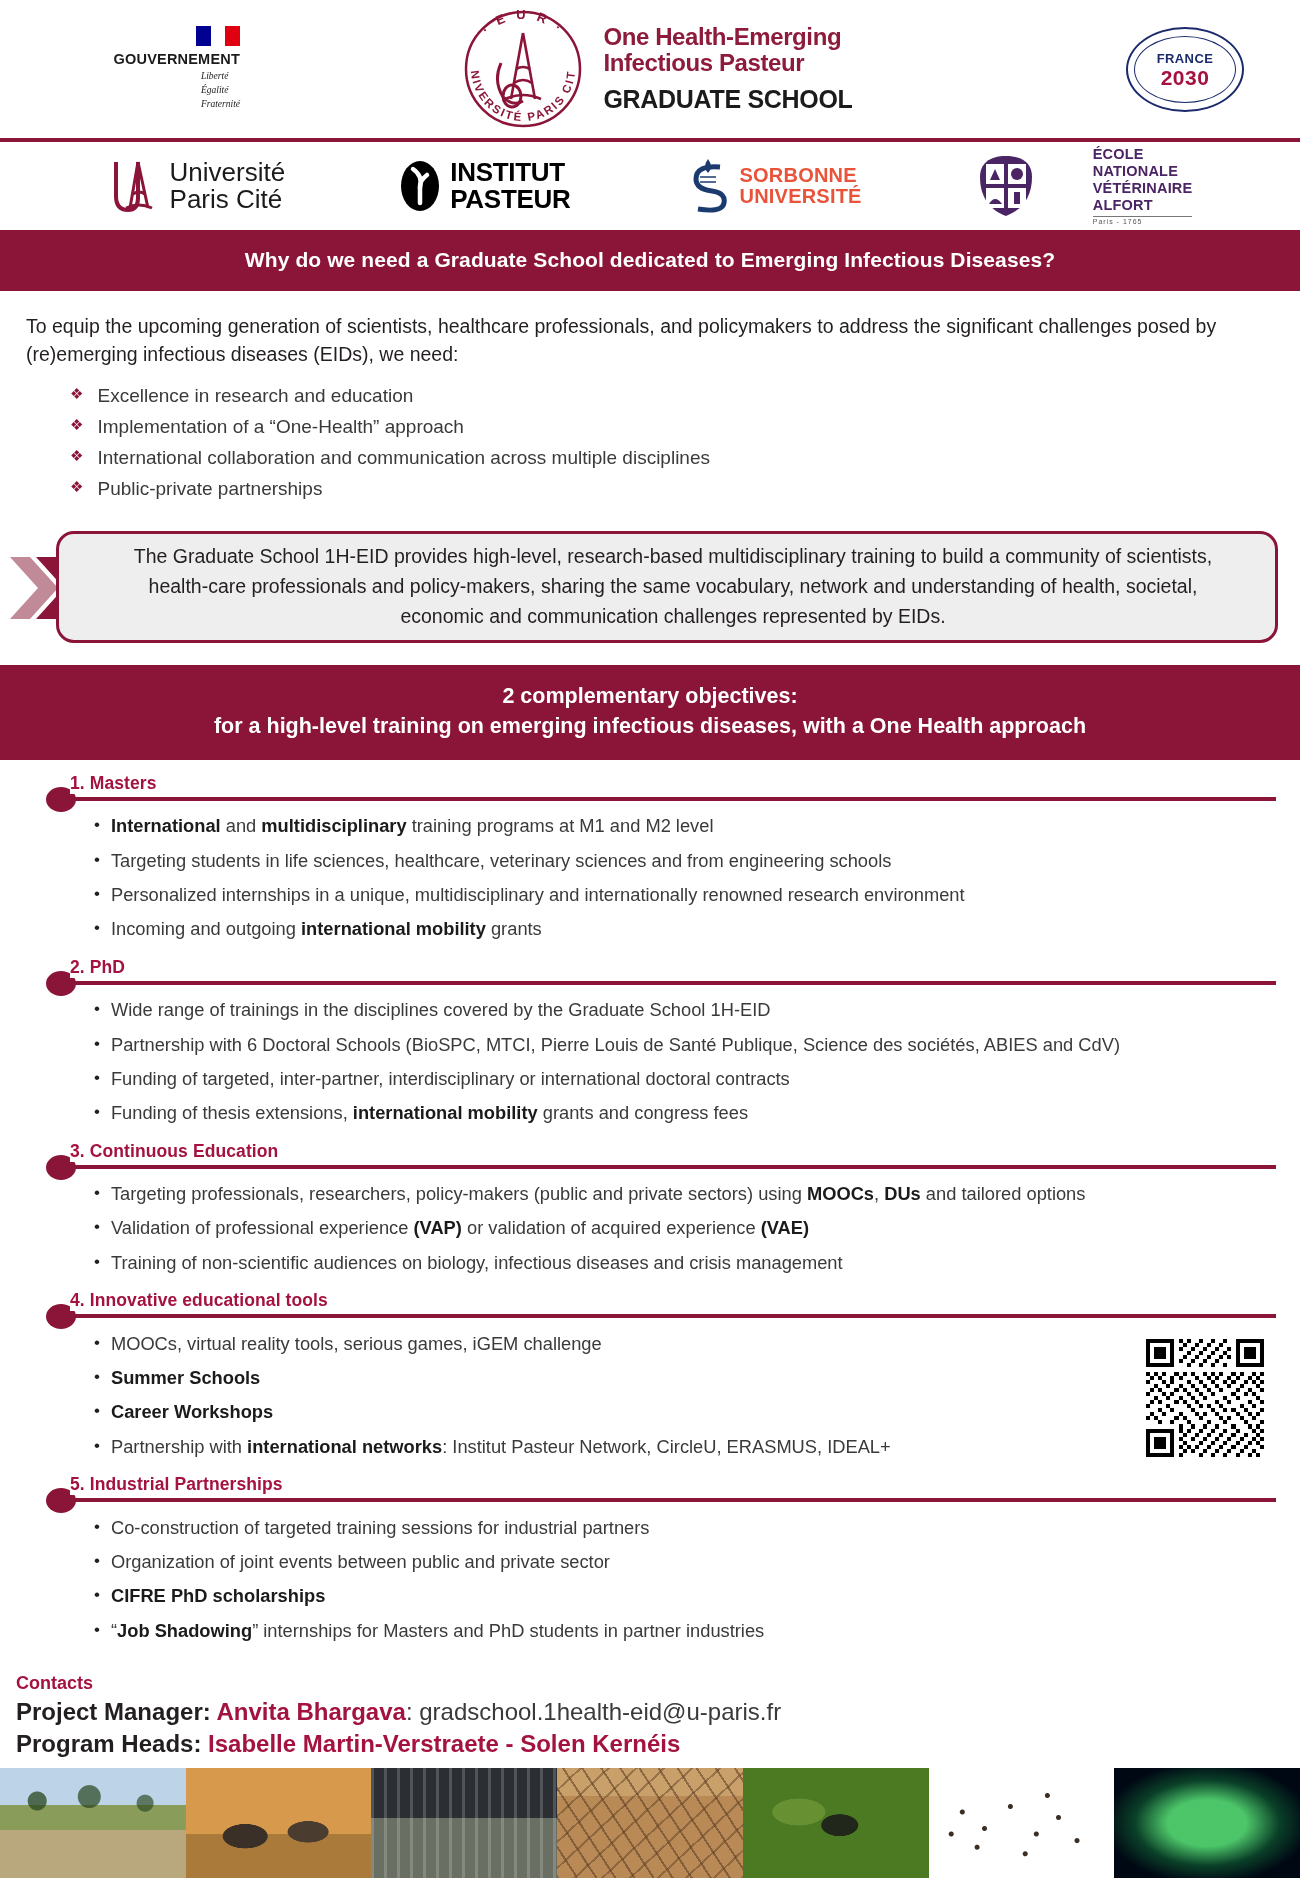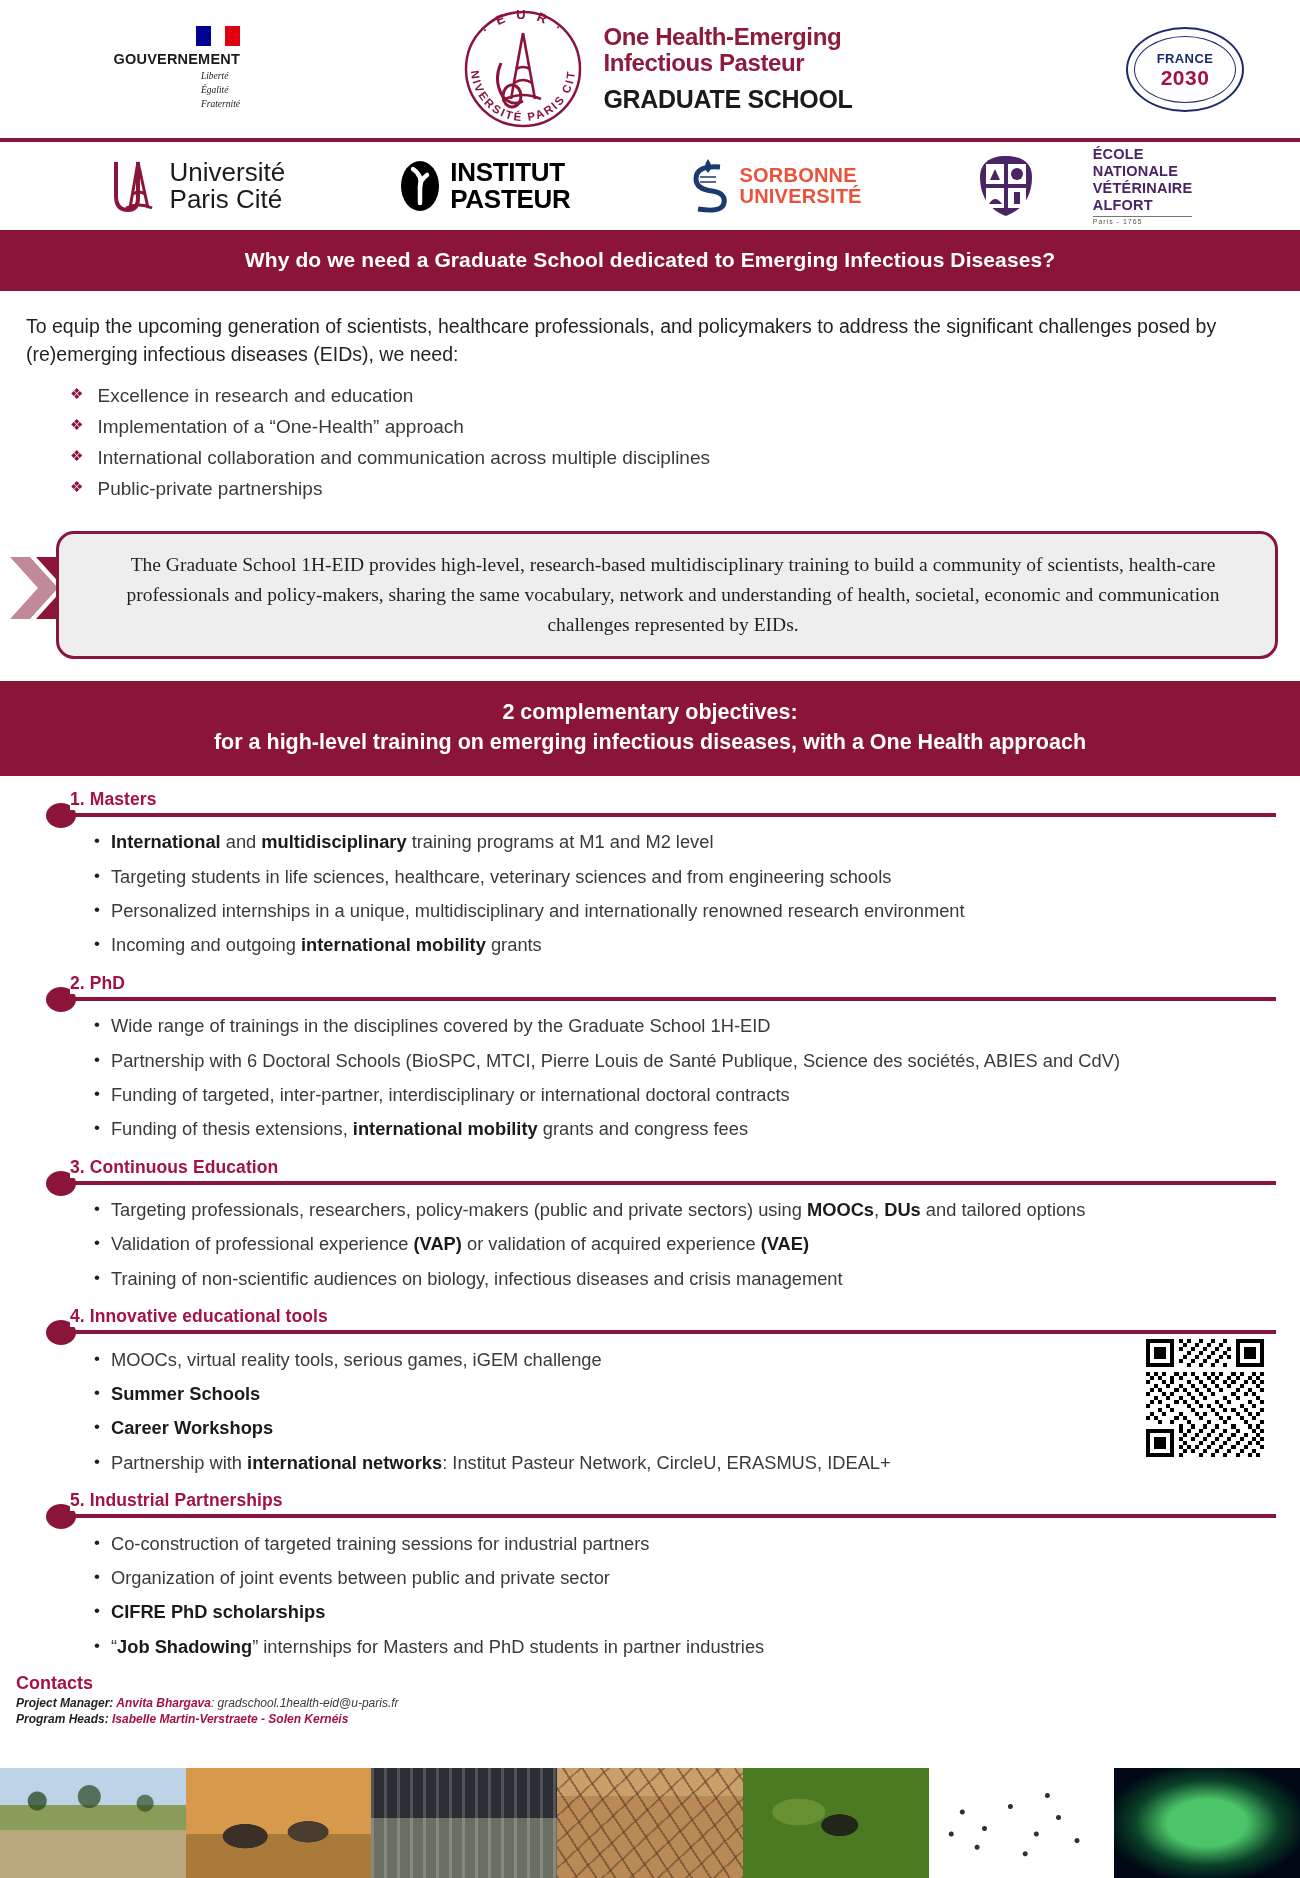--- a/index.html
+++ b/index.html
@@ -84,21 +84,21 @@
     padding: 22px 34px 4px 26px;
     font-size:19.5px;
     line-height:1.42;
     color:#231f20;
   }
   .need-list { list-style:none; margin:12px 0 0 44px; }
   .need-list li { display:flex; gap:14px; font-size:19px; line-height:1.48; color:#3a3a3a; padding:1.5px 0;}
   .diamond { color:#8b1538; font-size:15px; line-height:1.6; flex:none; }
 
   
-  .callout-wrap { position:relative; margin:22px 22px 0 22px; height:128px;font-family:Liberation Serif, serif; }
+  .callout-wrap { position:relative; margin:22px 22px 0 22px; height:112px; }
   .chevrons { position:absolute; left:-14px; top:24px; width:78px; height:66px; }
   .callout {
     position:absolute; left:34px; right:0; top:0; bottom:0;
     border:3px solid #8b1538; border-radius:18px;
     background:#efeeee;
     display:flex; align-items:center; justify-content:center;
     padding: 6px 34px 6px 46px;
   }
   .callout p { text-align:center; font-size:19.5px; line-height:1.52; color:#231f20; }
 
@@ -119,21 +119,21 @@
   .obj-list li .bul { color:#231f20; font-size:17px; line-height:1.45; flex:none; }
   .obj-list b { color:#1b1b1b; font-weight:bold; }
 
   
   .qr { position:absolute; right:36px; top:1339px; width:118px; height:118px; }
   .qr svg { display:block; width:100%; height:100%; }
 
   
   .contacts { position:absolute; left:16px; top:1672px; line-height:1.33; }
   .contacts .c-head { color:#a4123f; font-weight:bold; font-size:18px; }
-  .contacts .c-row { font-size:12px; color:#231f20; font-weight:bold;font-style:italic; }
+  .contacts .c-row { font-size:24px; color:#231f20; font-weight:bold; }
   .contacts .c-row .nm { color:#a4123f; }
   .contacts .c-row .plain { font-weight:normal; color:#3a3a3a;}
 
   
   .footer-strip { position:absolute; left:0; bottom:0; width:1300px; height:110px; display:flex; }
   .fs { flex:1; position:relative; overflow:hidden; }
   .fs-1 { background:linear-gradient(#bcd3e8 0 34%, #8a9c5a 34% 56%, #b9a77e 56% 100%); }
   .fs-1:after { content:""; position:absolute; inset:0;
      background:radial-gradient(circle at 20% 30%, rgba(40,70,30,.75) 0 9px, transparent 10px),
                 radial-gradient(circle at 48% 26%, rgba(40,70,30,.7) 0 11px, transparent 12px),

